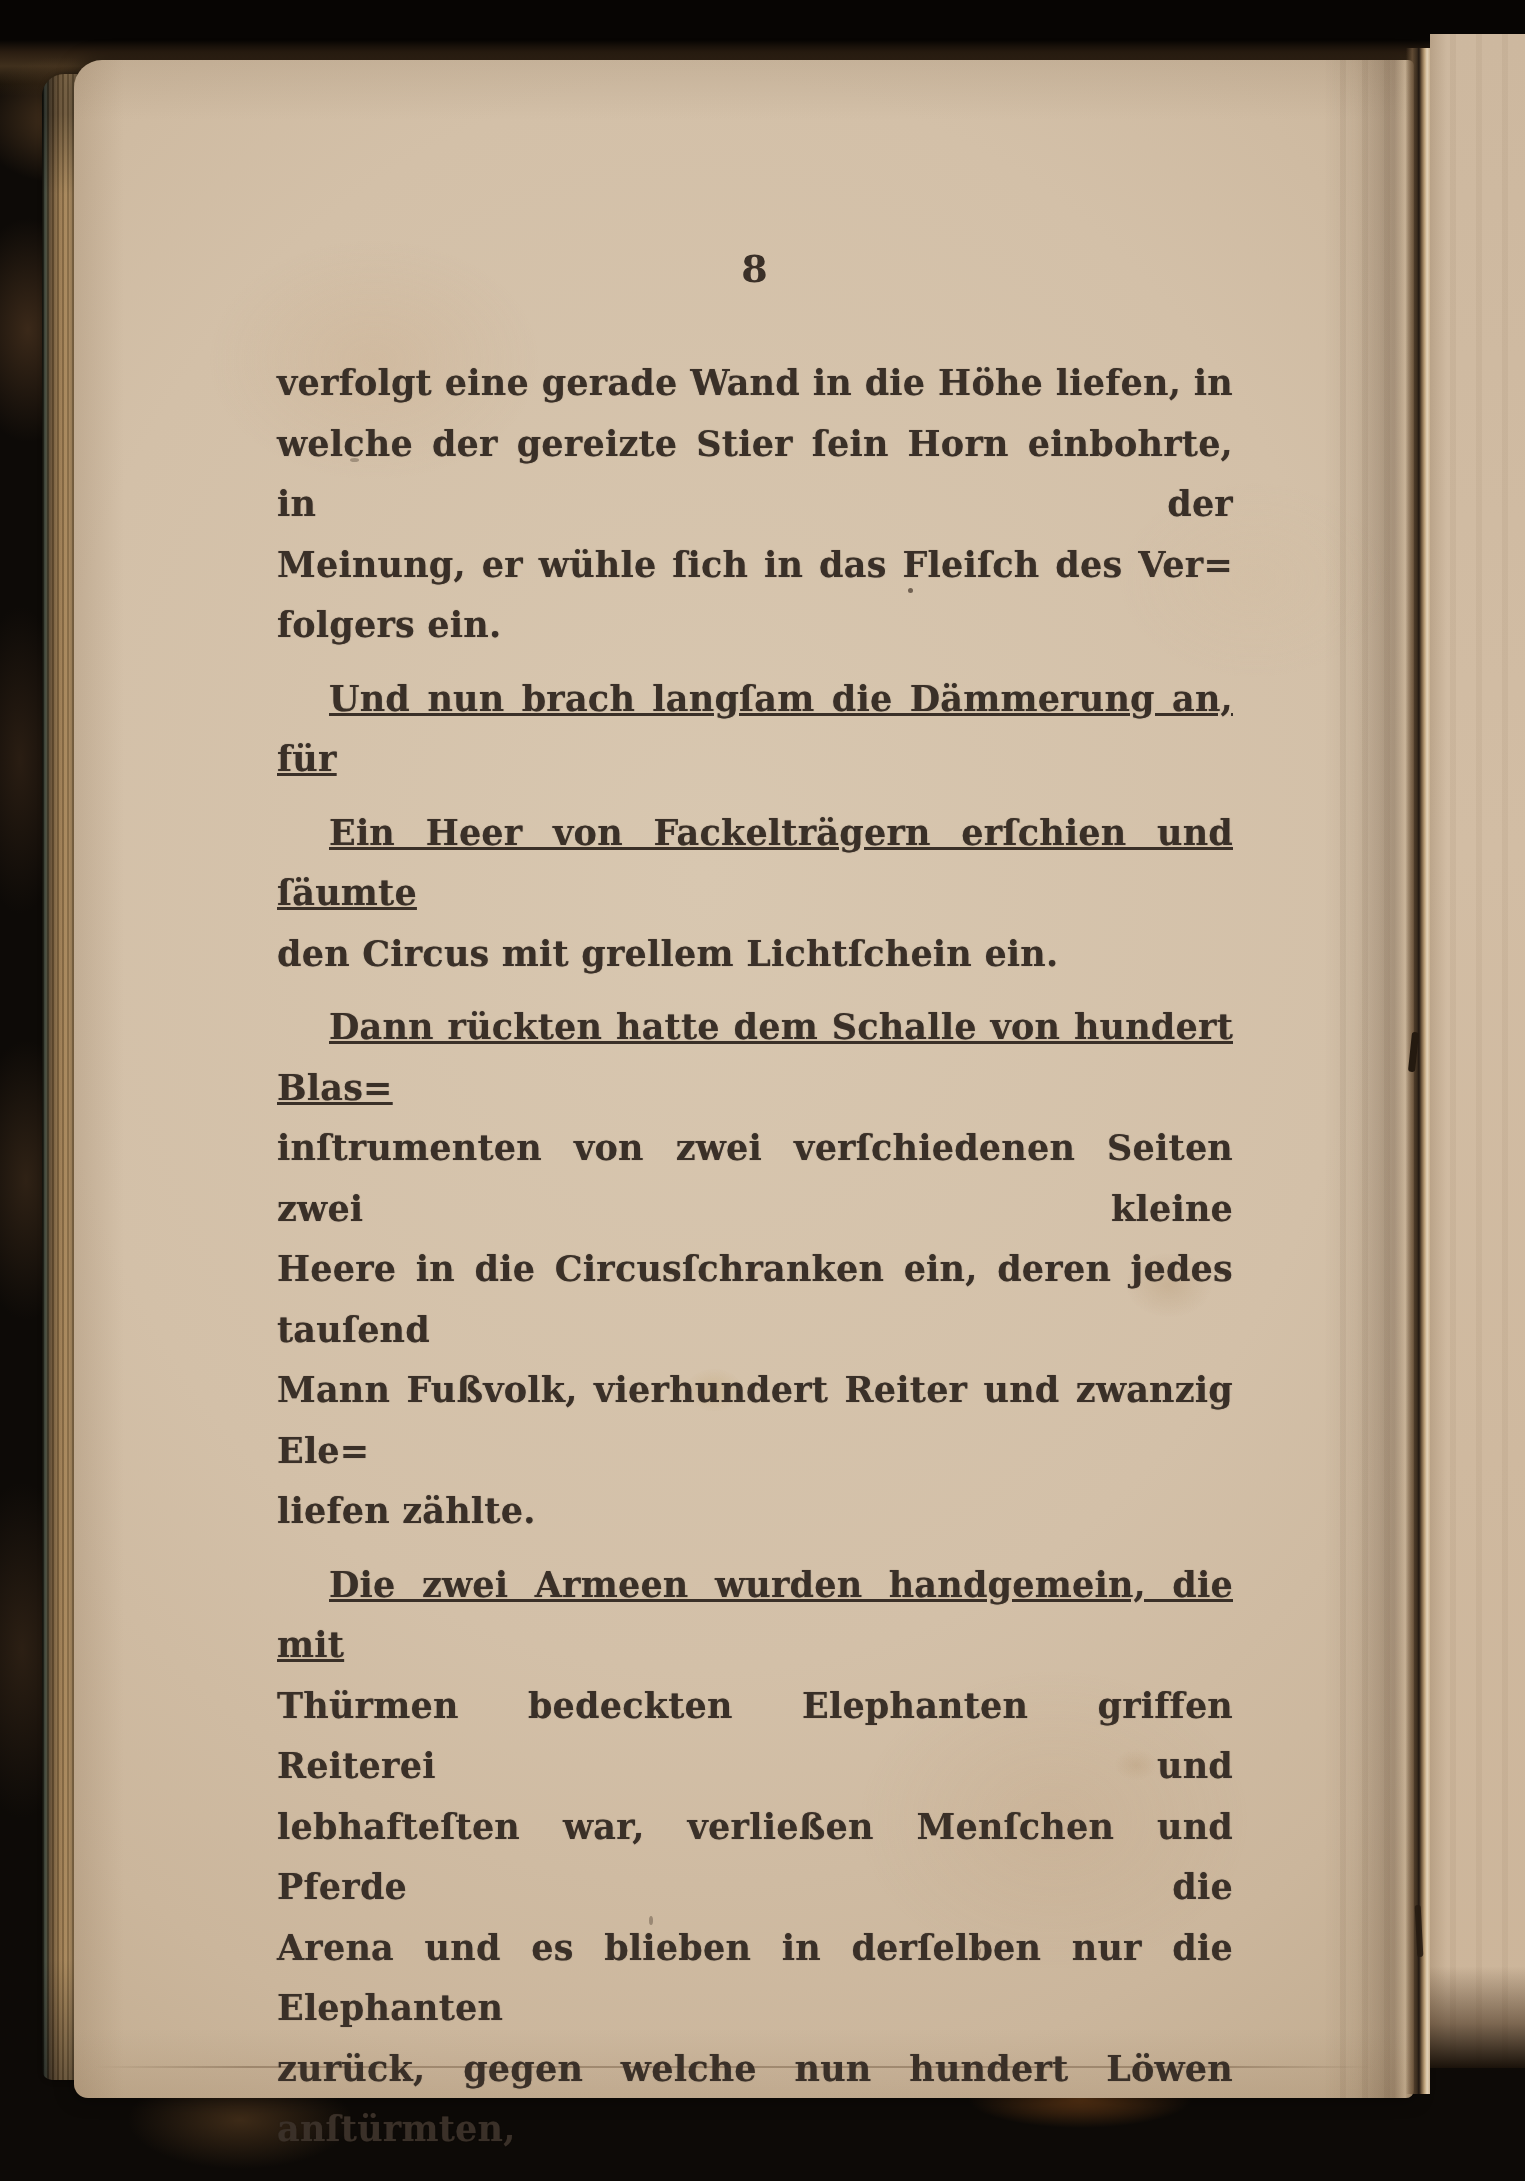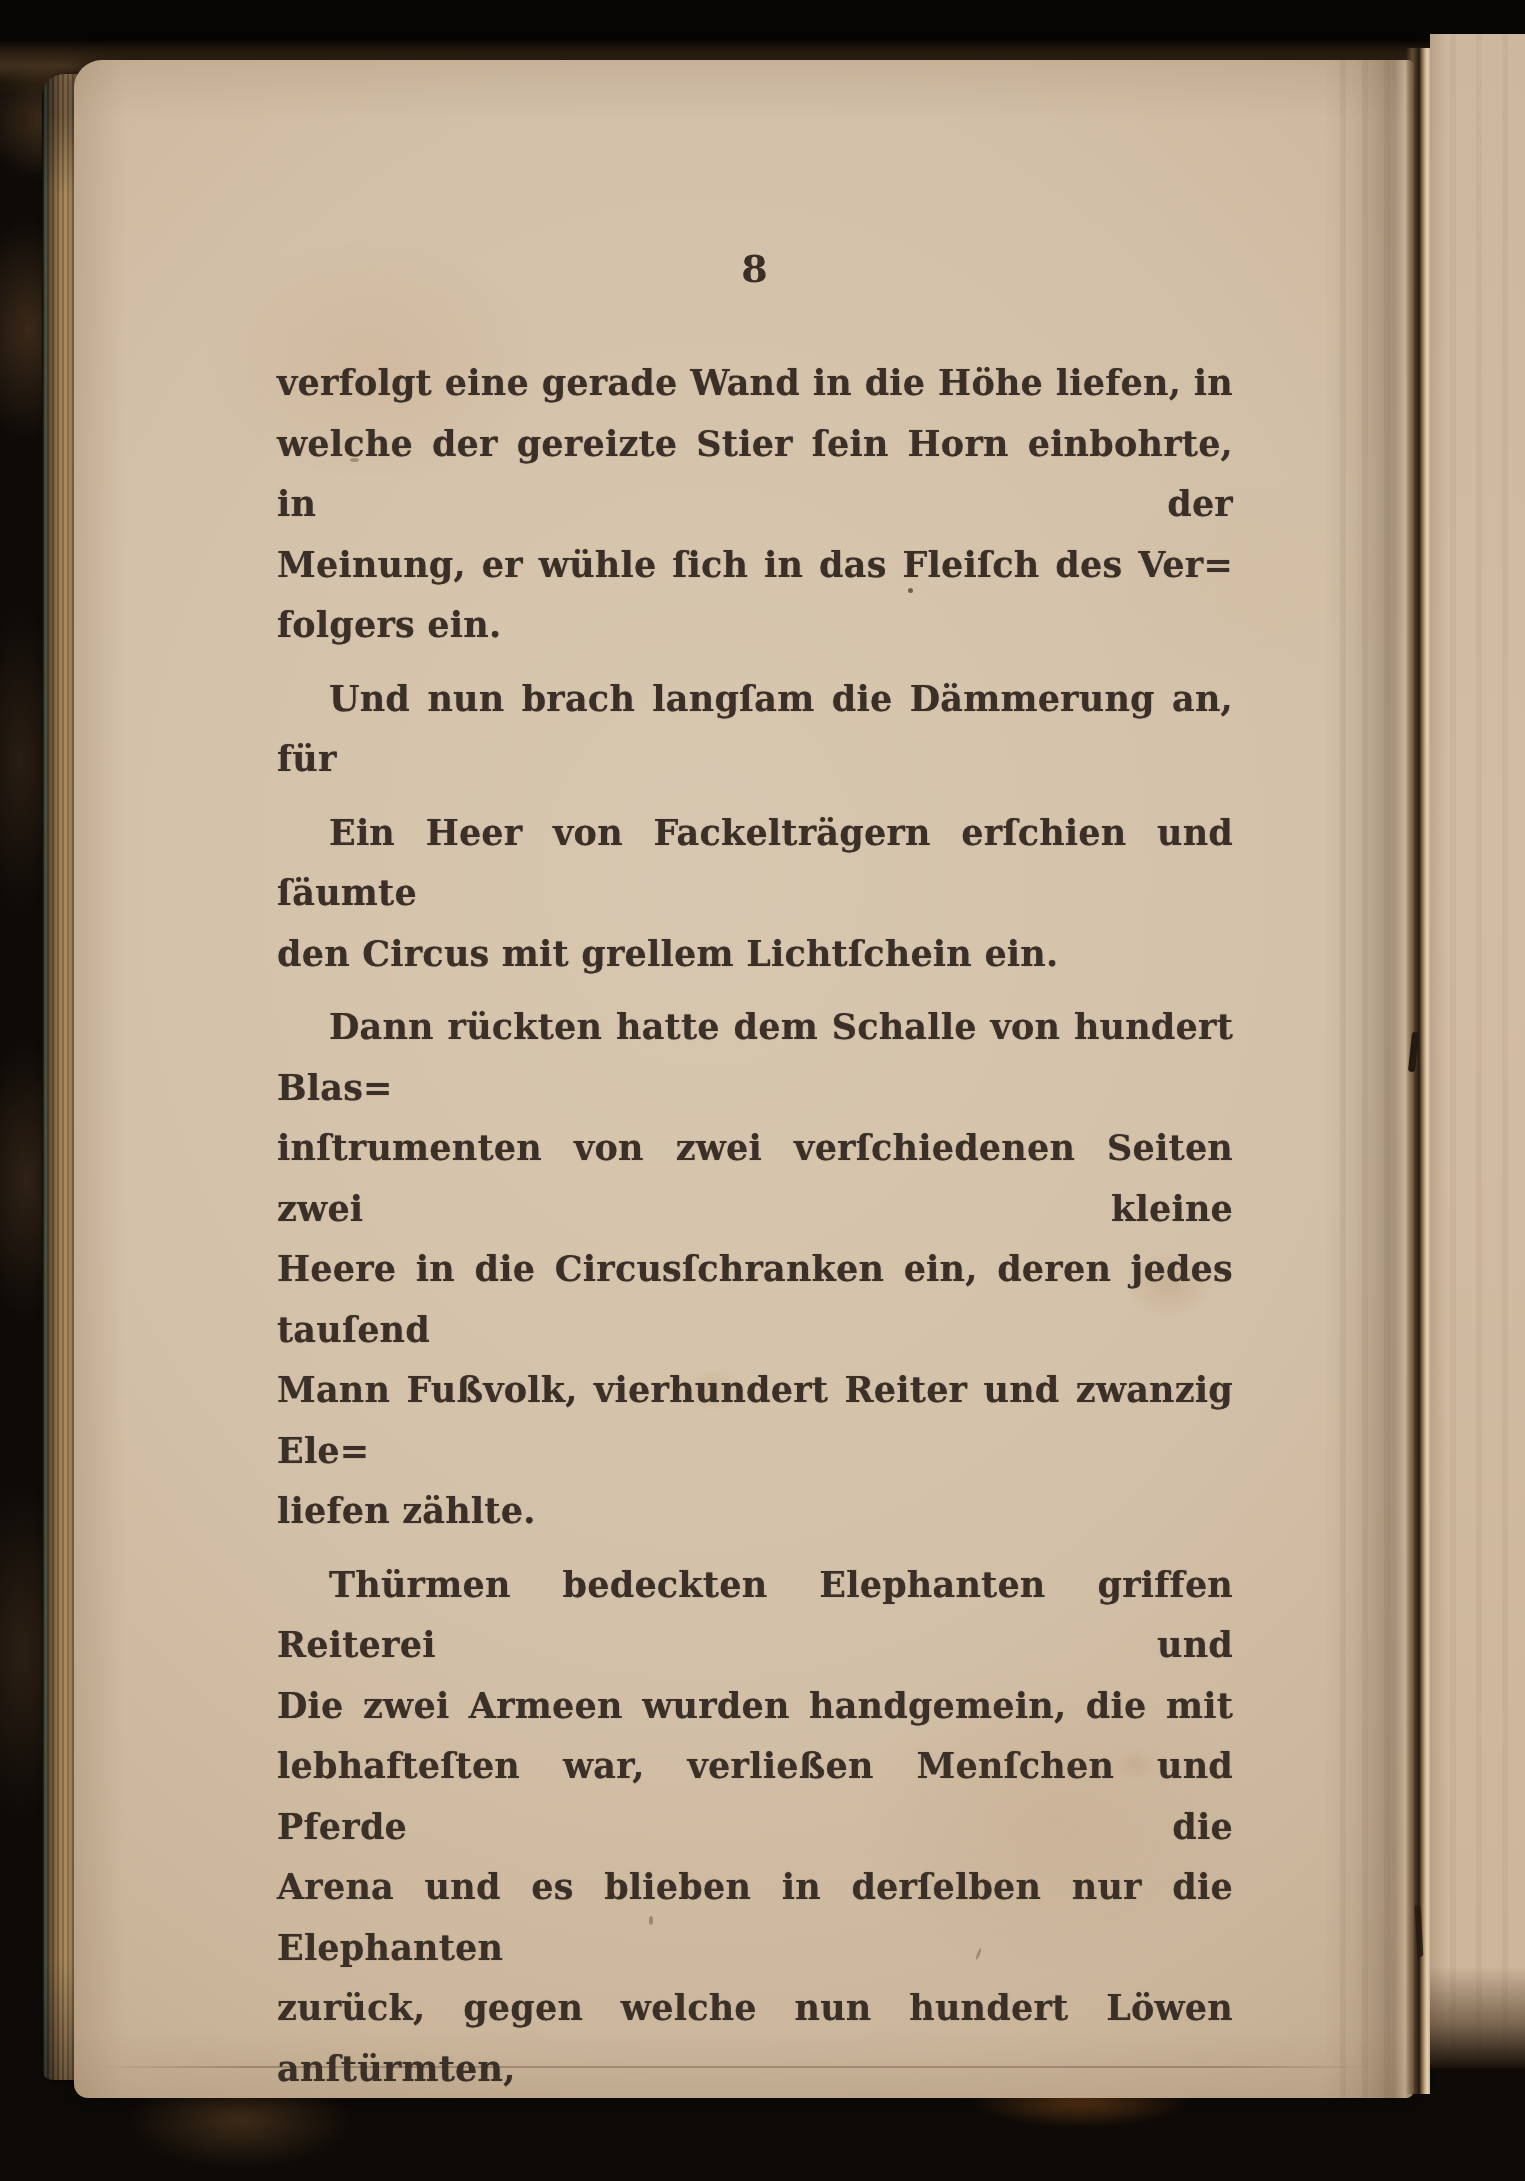--- a/index.html
+++ b/index.html
@@ -117,21 +117,21 @@
 
   .text-block {
     position: absolute; left: 190px; top: 280px; width: 982px;
     font-size: 35px; font-weight: bold;
     line-height: 60.5px;
     color: var(--ink, #3a3028);
     text-shadow: 0 0 1px rgba(56,46,38,.55);
     letter-spacing: .2px;
   }
   .para { margin: 13px; }
-  .para.indent .line:first-child { text-indent: 52px; }
+  .para.indent .line:first-child { text-indent: 52px; text-decoration: underline; }
   .line { text-align: justify; text-align-last: justify; white-space: normal; }
   .line.last { text-align-last: left; }
 
   
   .speck { position: absolute; background: rgba(70,56,44,.7); border-radius: 50%; }
   .speck-1 { left: 834px; top: 528px;  width: 5px; height: 5px; }
   .speck-2 { left: 575px; top: 1856px; width: 4px; height: 9px; opacity: .55; }
   .speck-3 { left: 903px; top: 1888px; width: 3px; height: 12px; transform: rotate(20deg); opacity: .5; }
   .speck-4 { left: 276px; top: 398px;  width: 9px; height: 4px; opacity: .5; }
 </style>
@@ -164,22 +164,22 @@
           <div class="line last">den Circus mit grellem Lichtſchein ein.</div>
         </div>
         <div class="para indent">
           <div class="line">Dann rückten hatte dem Schalle von hundert Blas=</div>
           <div class="line">inſtrumenten von zwei verſchiedenen Seiten zwei kleine</div>
           <div class="line">Heere in die Circusſchranken ein, deren jedes tauſend</div>
           <div class="line">Mann Fußvolk, vierhundert Reiter und zwanzig Ele=</div>
           <div class="line last">liefen zählte.</div>
         </div>
         <div class="para indent">
+          <div class="line">Die zwei Armeen wurden handgemein, die mit</div>
           <div class="line">Thürmen bedeckten Elephanten griffen Reiterei und</div>
-          <div class="line">Die zwei Armeen wurden handgemein, die mit</div>
           <div class="line">lebhafteſten war, verließen Menſchen und Pferde die</div>
           <div class="line">Arena und es blieben in derſelben nur die Elephanten</div>
           <div class="line">zurück, gegen welche nun hundert Löwen anſtürmten,</div>
         </div>
       </div>
 
     <div class="speck speck-1"></div>
     <div class="speck speck-2"></div>
     <div class="speck speck-3"></div>
     <div class="speck speck-4"></div>

